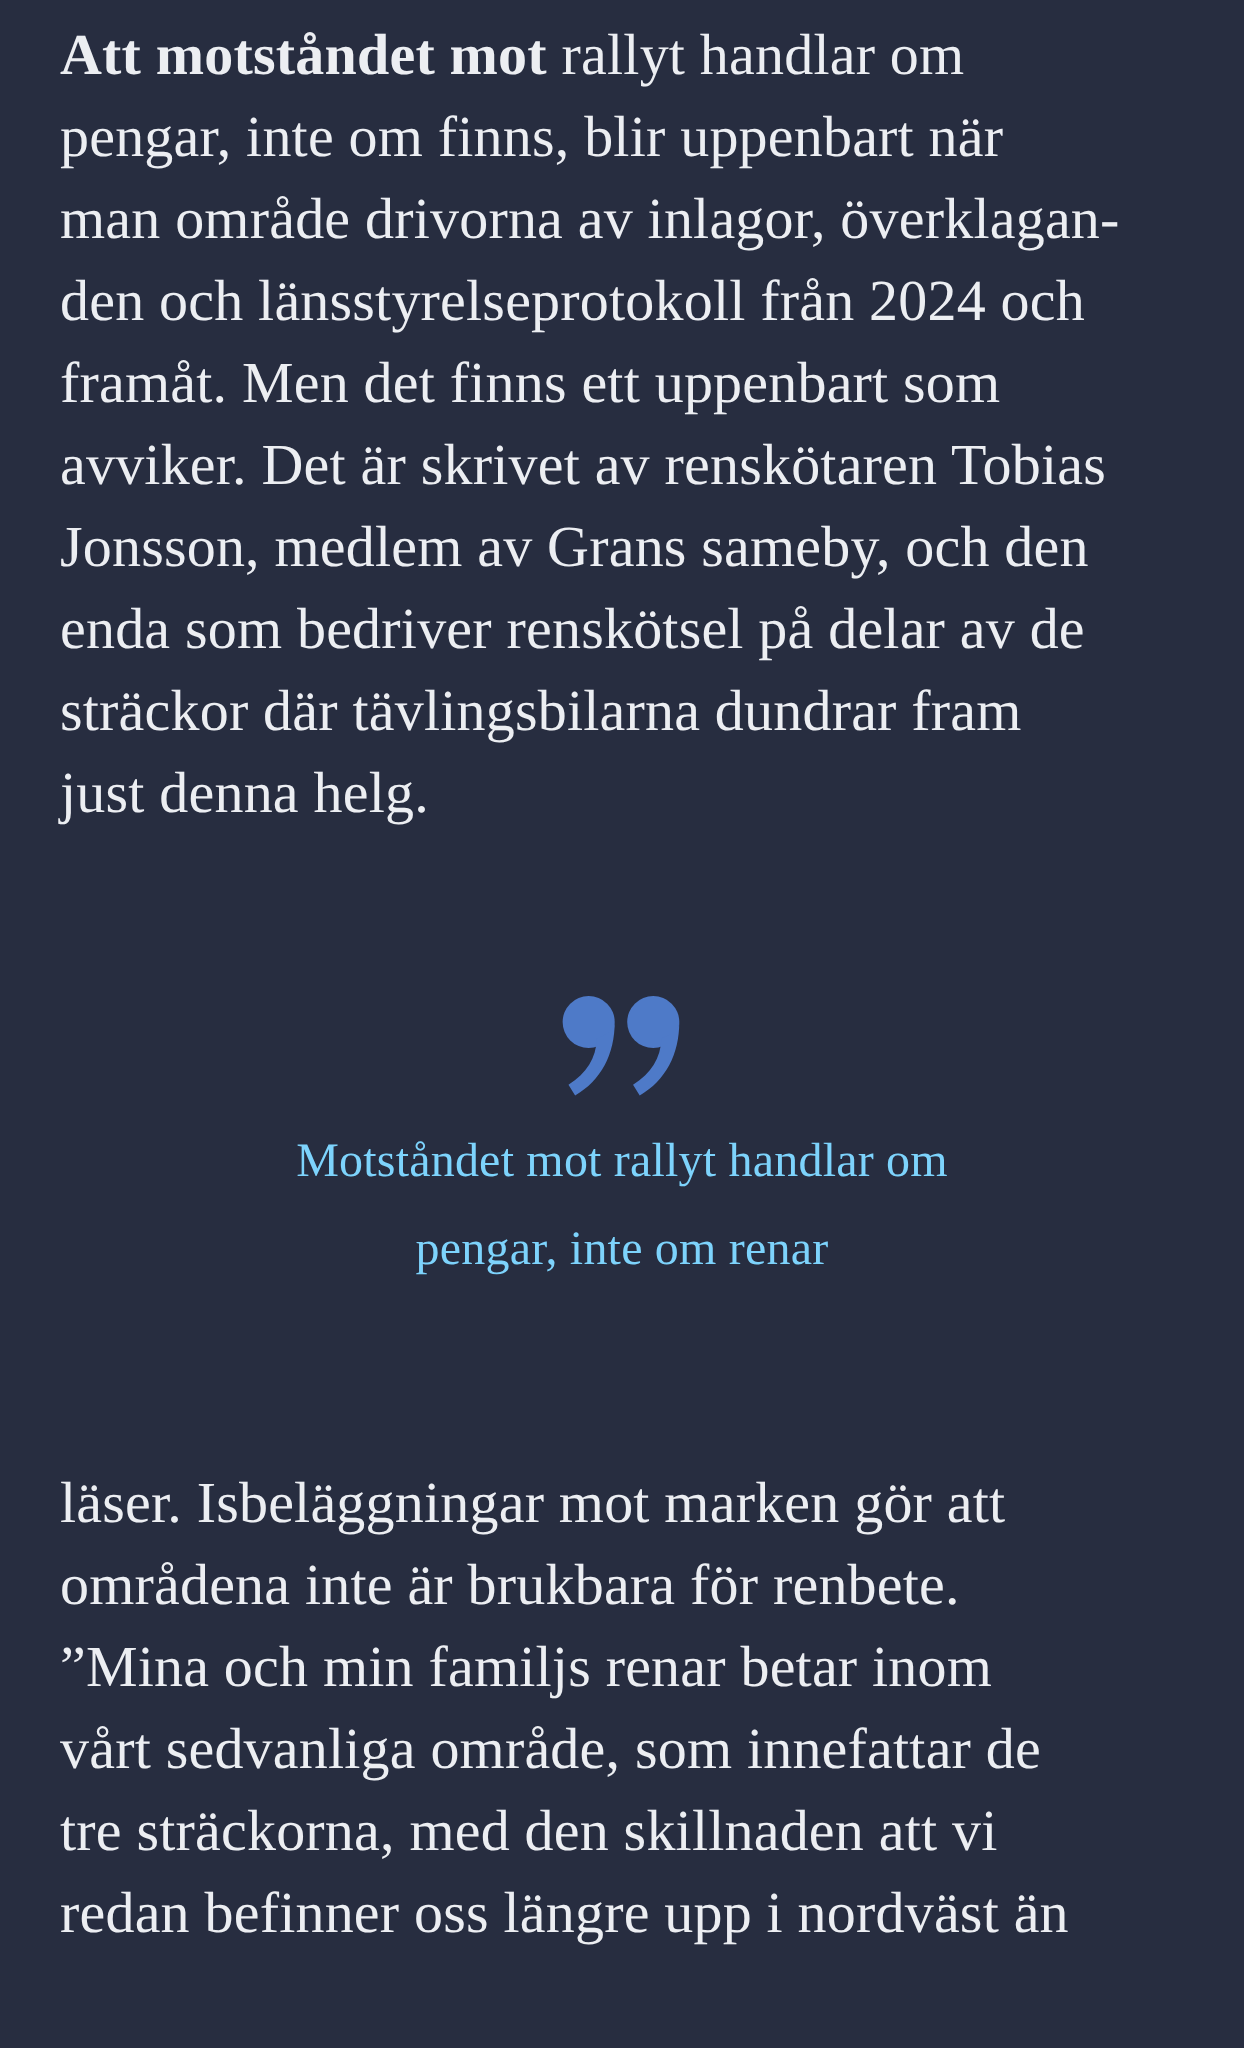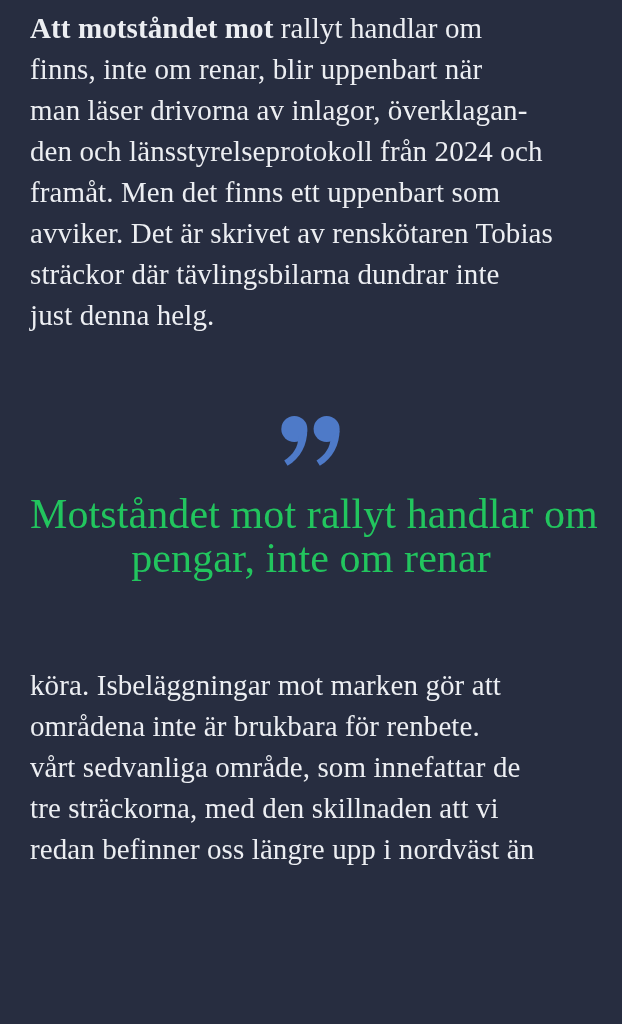--- a/index.html
+++ b/index.html
@@ -32,45 +32,47 @@
     margin-top: 80px;
     text-align: center;
   }
   .quote-icon {
     display: inline-block;
     height: 50px;
     line-height: 0;
   }
   .quote-icon svg { display: block; }
   .quote-text {
-    margin-top: 22px;
-    font-size: 42px;
+    margin-top: 6px;
+    font-size: 24px;
     line-height: 44px;
     letter-spacing: 0.1px;
-    color: #22c55e;
+    color: #7dd3fc;
   }
   .quote-text .t-line { white-space: nowrap; }
   .para-2 {
     margin-top: 85px;
   }
 </style>
 </head>
 <body>
 
 <div class="page">
 
   <div class="body-text para-1">
     <div class="t-line"><span class="lead-bold">Att motståndet mot</span><span> rallyt handlar om</span></div>
     <div>
-        <div class="t-line">finns, inte om renar, blir uppenbart när</div>
-        <div class="t-line">man läser drivorna av inlagor, överklagan-</div>
+        <div class="t-line">pengar, inte om finns, blir uppenbart när</div>
+        <div class="t-line">man område drivorna av inlagor, överklagan-</div>
         <div class="t-line">den och länsstyrelseprotokoll från 2024 och</div>
         <div class="t-line">framåt. Men det finns ett uppenbart som</div>
         <div class="t-line">avviker. Det är skrivet av renskötaren Tobias</div>
-        <div class="t-line">sträckor där tävlingsbilarna dundrar inte</div>
+        <div class="t-line">Jonsson, medlem av Grans sameby, och den</div>
+        <div class="t-line">enda som bedriver renskötsel på delar av de</div>
+        <div class="t-line">sträckor där tävlingsbilarna dundrar fram</div>
         <div class="t-line">just denna helg.</div>
       </div>
   </div>
 
   <figure class="pull-quote">
     <div class="quote-icon">
       <svg width="64" height="50" viewBox="0 0 57 48" xmlns="http://www.w3.org/2000/svg" aria-hidden="true">
         <g fill="#4e7ac8">
           <circle cx="12.5" cy="12.5" r="12.5"></circle>
           <path d="M25 12.5 C25 28 18.5 40.5 6 47.8 L2.8 42.6 C11.5 37.2 16.1 29.8 16.4 20.4 C20 18.9 25 16.8 25 12.5 Z"></path>
@@ -81,20 +83,21 @@
         </g>
       </svg>
     </div>
     <blockquote class="quote-text">
         <div class="t-line">Motståndet mot rallyt handlar om</div>
         <div class="t-line">pengar, inte om renar</div>
       </blockquote>
   </figure>
 
   <div class="body-text para-2">
-      <div class="t-line">köra. Isbeläggningar mot marken gör att</div>
+      <div class="t-line">läser. Isbeläggningar mot marken gör att</div>
       <div class="t-line">områdena inte är brukbara för renbete.</div>
+      <div class="t-line">”Mina och min familjs renar betar inom</div>
       <div class="t-line">vårt sedvanliga område, som innefattar de</div>
       <div class="t-line">tre sträckorna, med den skillnaden att vi</div>
       <div class="t-line">redan befinner oss längre upp i nordväst än</div>
     </div>
 
 </div>
 
 </body></html>

